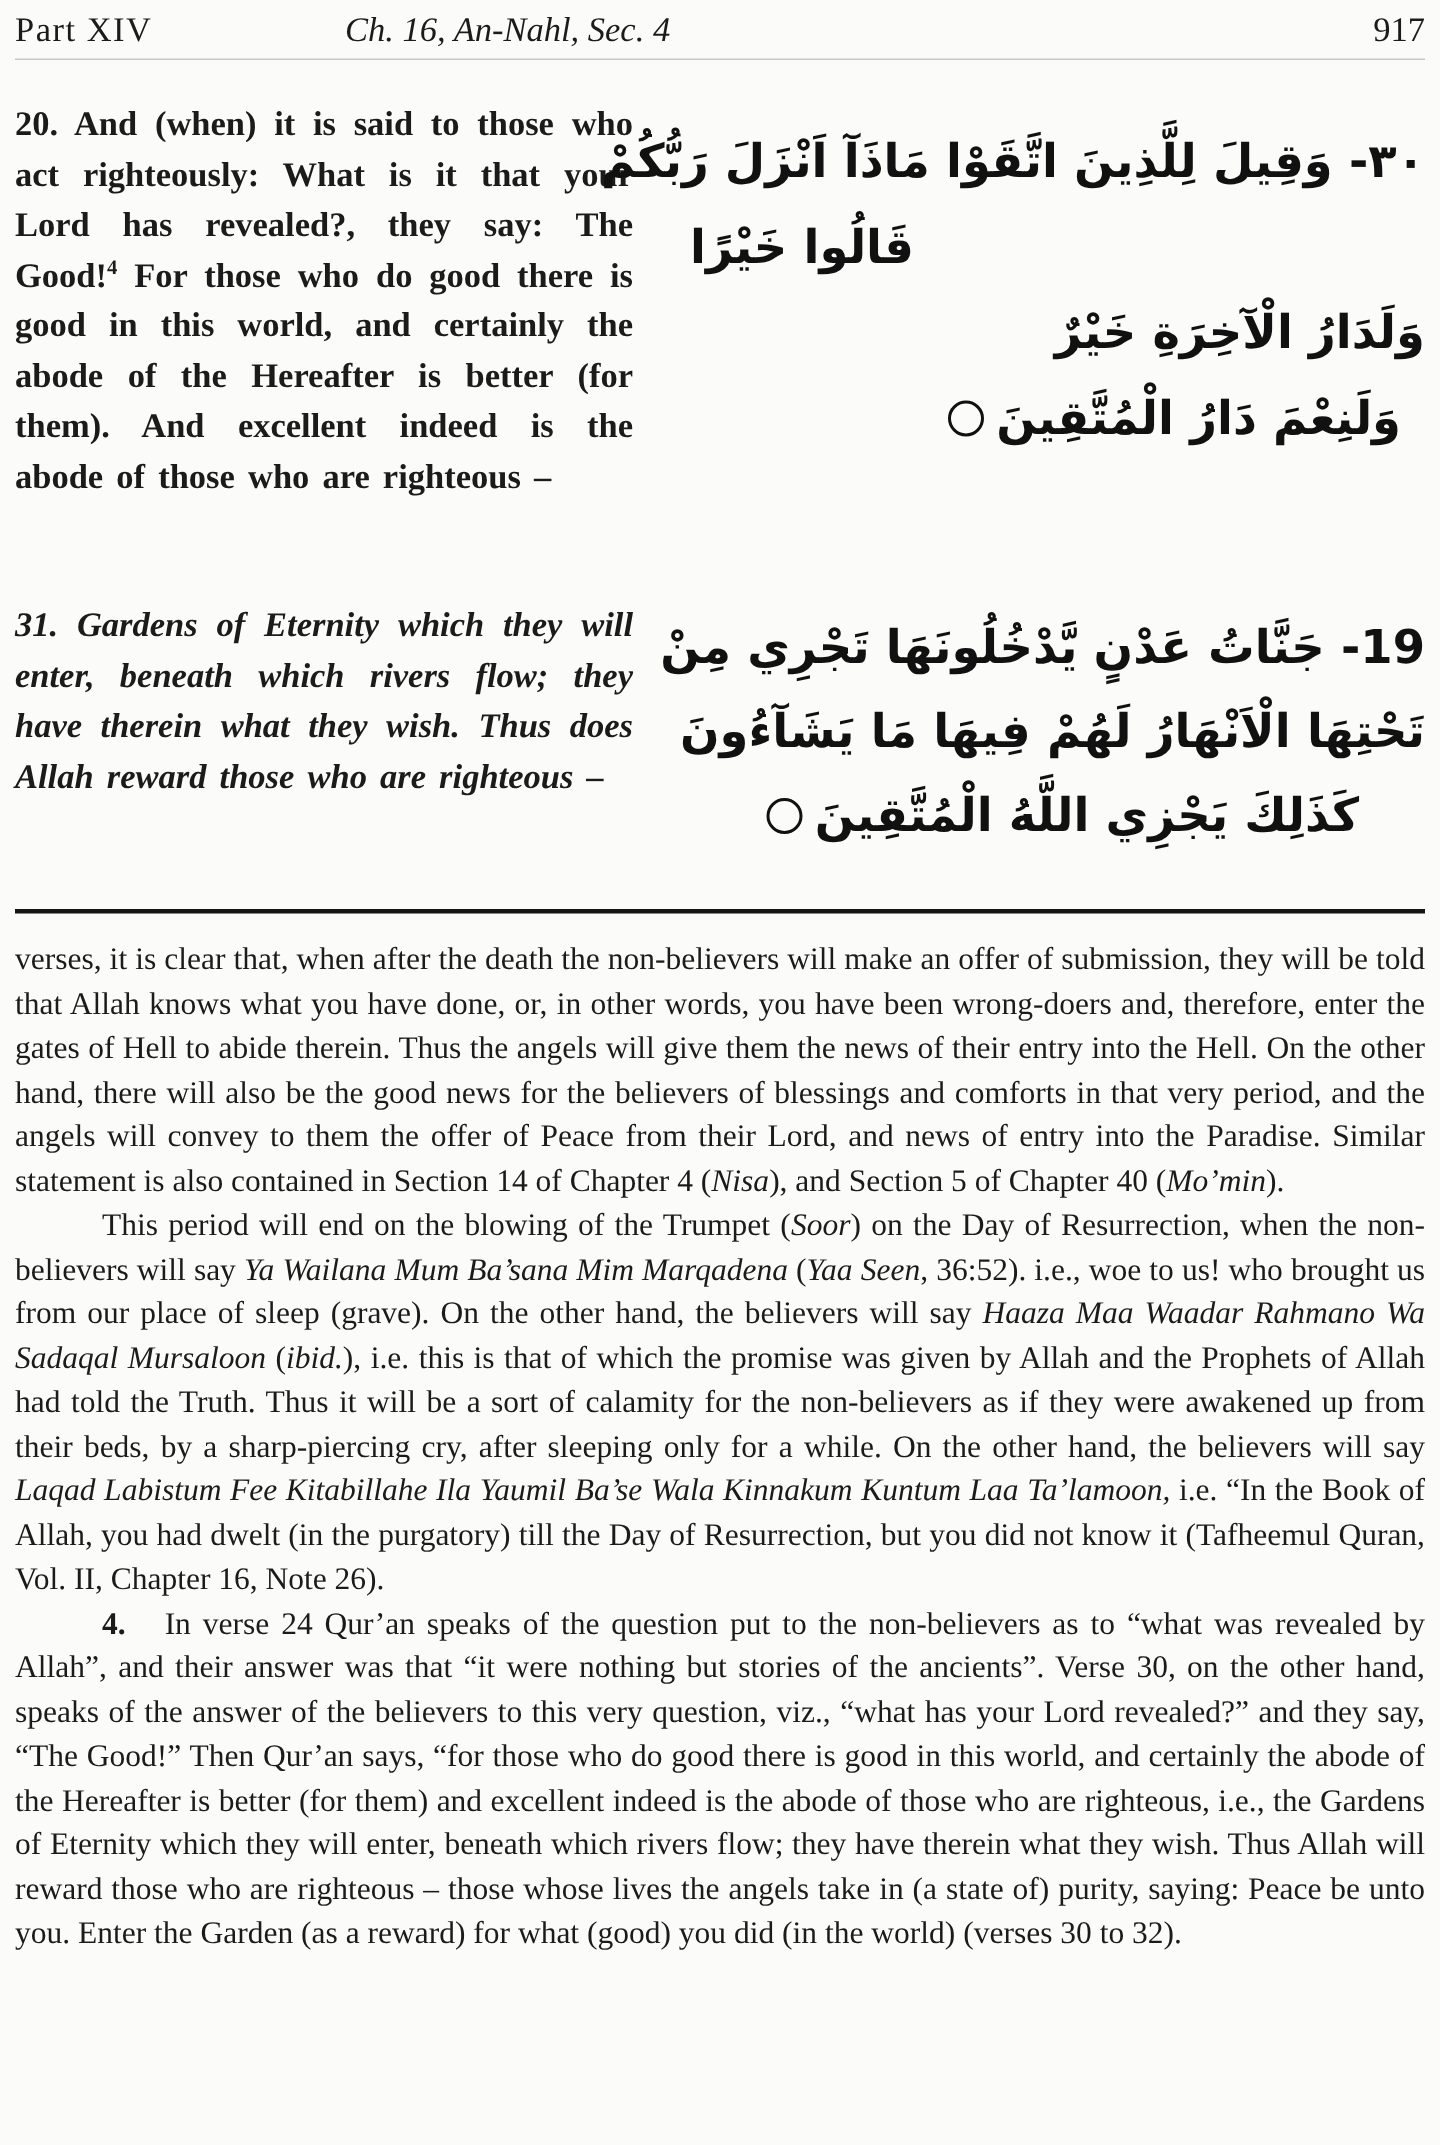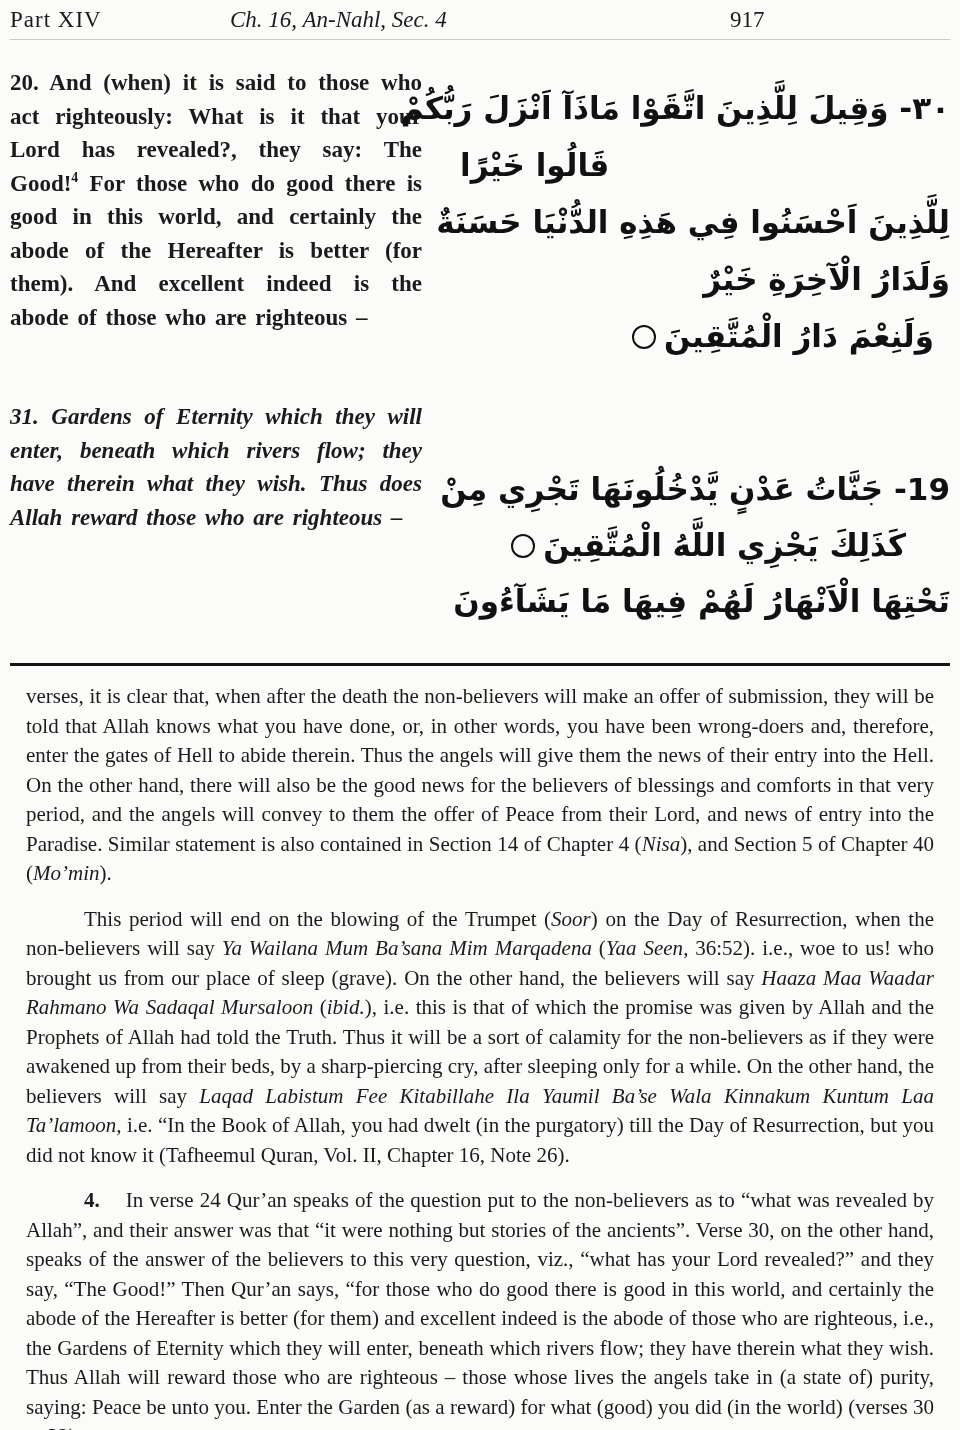--- a/index.html
+++ b/index.html
@@ -7,21 +7,21 @@
     width:960px;height:1430px;overflow:hidden;
     background:#fbfbf9;color:#1b1b1b;
     font-family:"Liberation Serif", serif;
   }
   .page{box-sizing:border-box;width:960px;height:1430px;padding:6px 10px 0 10px;}
 
   
   .hdr{display:flex;align-items:baseline;font-size:23px;line-height:28px;}
   .hdr .left{width:220px;letter-spacing:1px;}
   .hdr .center{flex:1;text-align:left;font-style:italic;}
-  .hdr .right{width:220px;text-align:left;}
+  .hdr .right{width:220px;text-align:right;}
   .hdr-rule{border-bottom:1px solid #c9c9c4;margin-top:5px;}
 
   
   .verses{display:flex;gap:38px;margin-top:26px;}
   .col-en{width:412px;flex:0 0 412px;}
   .col-ar{flex:1;min-width:0;}
   .en-verse{
     font-weight:bold;font-size:23px;line-height:33.5px;
     text-align:justify;word-spacing:3px;
   }
@@ -43,21 +43,21 @@
   .ayah-circle{
     display:inline-block;width:20px;height:20px;border:2.5px solid #111;
     border-radius:50%;vertical-align:-2px;margin:0 8px;
   }
 
   
   .divider{border:none;border-top:3px solid #151515;margin:34px 0 0 0;}
 
   
   .commentary{margin-top:16px;font-size:21px;line-height:29.5px;text-align:justify;}
-  .commentary p{margin:16px;text-indent:58px;}
+  .commentary p{margin:0;text-indent:58px;}
   .commentary p.no-indent{text-indent:0;}
   .it{font-style:italic;}
   .bd{font-weight:bold;margin-right:26px;}
 </style>
 </head>
 <body>
 
 <div class="page">
 
   <header class="hdr">
@@ -75,29 +75,28 @@
       </div>
       <div class="verse-row">
         <p class="en-verse" style="margin:0"><span>31.  Gardens of Eternity which they will enter, beneath which rivers flow; they have therein what they wish. Thus does Allah reward those who are righteous –</span></p>
       </div>
     </div>
 
     <div class="col-ar">
       <div class="arabic ar30">
         <div class="ar-line">٣٠- وَقِيلَ لِلَّذِينَ اتَّقَوْا مَاذَآ اَنْزَلَ رَبُّكُمْ</div>
         <div class="ar-line align-left">قَالُوا خَيْرًا</div>
-        <div class="ar-line">لِلَّذِينَ اَحْسَنُوا فِي هَذِهِ الدُّنْيَا حَسَنَةٌ</div>
         <div class="ar-line shift-1">وَلَدَارُ الْآخِرَةِ خَيْرٌ</div>
         <div class="ar-line shift-2"><span>وَلَنِعْمَ دَارُ الْمُتَّقِينَ</span><span class="ayah-circle"></span></div>
       </div>
 
       <div class="arabic ar31" style="margin-top:96px">
         <div class="ar-line">19- جَنَّاتُ عَدْنٍ يَّدْخُلُونَهَا تَجْرِي مِنْ</div>
+        <div class="ar-line">تَحْتِهَا الْاَنْهَارُ لَهُمْ فِيهَا مَا يَشَآءُونَ</div>
         <div class="ar-line shift-3"><span>كَذَلِكَ يَجْزِي اللَّهُ الْمُتَّقِينَ</span><span class="ayah-circle"></span></div>
-        <div class="ar-line">تَحْتِهَا الْاَنْهَارُ لَهُمْ فِيهَا مَا يَشَآءُونَ</div>
       </div>
     </div>
 
   </main>
 
   <hr class="divider">
 
   <section class="commentary">
     <p class="no-indent"><span>verses, it is clear that, when after the death the non-believers will make an offer of submission, they will be told that Allah knows what you have done, or, in other words, you have been wrong-doers and, therefore, enter the gates of Hell to abide therein. Thus the angels will give them the news of their entry into the Hell. On the other hand, there will also be the good news for the believers of blessings and comforts in that very period, and the angels will convey to them the offer of Peace from their Lord, and news of entry into the Paradise. Similar statement is also contained in Section 14 of Chapter 4 (</span><span class="it">Nisa</span><span>), and Section 5 of Chapter 40 (</span><span class="it">Mo’min</span><span>).</span></p>
     <p><span>This period will end on the blowing of the Trumpet (</span><span class="it">Soor</span><span>) on the Day of Resurrection, when the non-believers will say </span><span class="it">Ya Wailana Mum Ba’sana Mim Marqadena</span><span> (</span><span class="it">Yaa Seen</span><span>, 36:52). i.e., woe to us! who brought us from our place of sleep (grave). On the other hand, the believers will say </span><span class="it">Haaza Maa Waadar Rahmano Wa Sadaqal Mursaloon</span><span> (</span><span class="it">ibid.</span><span>), i.e. this is that of which the promise was given by Allah and the Prophets of Allah had told the Truth. Thus it will be a sort of calamity for the non-believers as if they were awakened up from their beds, by a sharp-piercing cry, after sleeping only for a while. On the other hand, the believers will say </span><span class="it">Laqad Labistum Fee Kitabillahe Ila Yaumil Ba’se Wala Kinnakum Kuntum Laa Ta’lamoon,</span><span> i.e. “In the Book of Allah, you had dwelt (in the purgatory) till the Day of Resurrection, but you did not know it (Tafheemul Quran, Vol. II, Chapter 16, Note 26).</span></p>

